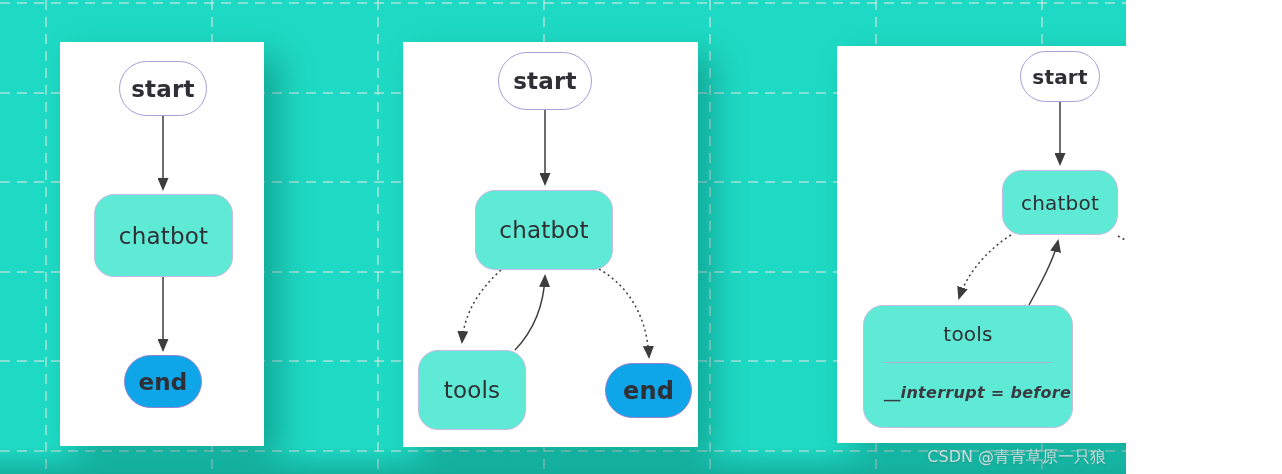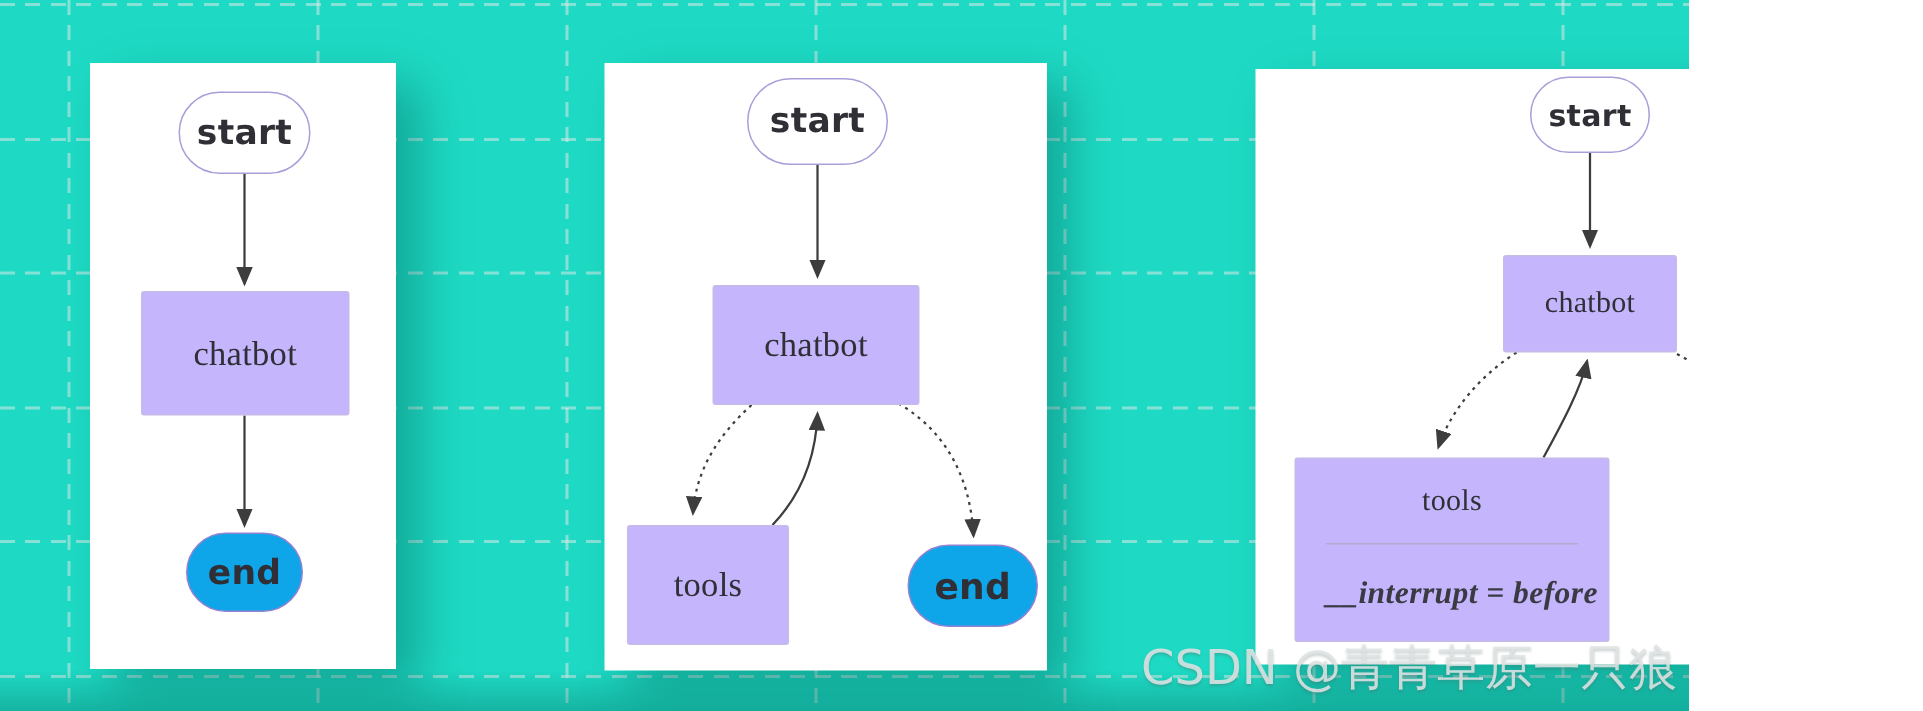--- a/index.html
+++ b/index.html
@@ -22,42 +22,42 @@
          box-shadow:16px 14px 30px rgba(0,96,86,0.40);}
   #p1{left:60px; top:42px; width:204px; height:404px;}
   #p2{left:403px; top:42px; width:295px; height:405px;}
   #p3{left:837px; top:46px; width:392px; height:397px;}
   .edges{position:absolute; left:0; top:0; width:100%; height:100%;}
   
   .node{position:absolute; box-sizing:border-box; display:flex;
         align-items:center; justify-content:center;
         color:#2f2f35; letter-spacing:0.2px;}
   .stadium{background:#ffffff; border:1.7px solid #ab9dd9; font-weight:700;}
-  .rect{background:#c4b5fd; border:1.7px solid #c6bae7; border-radius:2px; font-weight:500;font-family:Liberation Serif, serif;}
+  .rect{background:#5eead4; border:1.7px solid #c6bae7; border-radius:20px; font-weight:500;}
   .endn{background:#0ea5e9; border:1.7px solid #9382d2; font-weight:700;}
   
   #p1 .n-start{left:59px; top:19px; width:88px; height:55px; border-radius:28px; font-size:23px;}
   #p1 .n-chat {left:34px; top:152px; width:139px; height:83px; font-size:23px;}
   #p1 .n-end  {left:64px; top:313px; width:78px; height:53px; border-radius:27px; font-size:23px;}
   
   #p2 .n-start{left:95px;  top:10px;  width:94px;  height:58px; border-radius:29px; font-size:23px;}
   #p2 .n-chat {left:72px;  top:148px; width:138px; height:80px; font-size:23px;}
   #p2 .n-tools{left:15px;  top:308px; width:108px; height:80px; font-size:23px;}
   #p2 .n-end  {left:202px; top:321px; width:87px;  height:55px; border-radius:28px; font-size:24px;}
   
   #p3 .n-start{left:183px; top:5px;   width:80px;  height:51px; border-radius:26px; font-size:20px;}
   #p3 .n-chat {left:165px; top:124px; width:116px; height:65px; font-size:20px;}
   #p3 .n-end  {left:305px; top:299px; width:75px;  height:53px; border-radius:27px; font-size:21px;}
   #p3 .n-tools{left:26px;  top:259px; width:210px; height:123px; display:block;}
   .tools-title{margin-top:16px; text-align:center; font-size:20px; font-weight:500; line-height:24px;}
   .tools-divider{height:1px; background:#b3abce; margin:16px 20px 0 20px;}
   .tools-sub{margin:20px 0 0 20px; font-style:italic; font-weight:600;
-             font-size:21px; color:#3a3a42; letter-spacing:0.3px;}
+             font-size:16px; color:#3a3a42; letter-spacing:0.3px;}
   
-  .watermark{position:absolute; right:8px; bottom:6px; font-size:32px;
+  .watermark{position:absolute; right:20px; bottom:6px; font-size:16px;
              color:rgba(223,227,227,0.88); white-space:nowrap;
              text-shadow:0 1px 2px rgba(80,105,102,0.35);}
 </style>
 </head>
 <body>
 
 <div class="stage">
   <div class="grid" id="grid">
       <div class="gl glh" style="top: 2px;"></div>
       <div class="gl glh" style="top: 91.6px;"></div>

